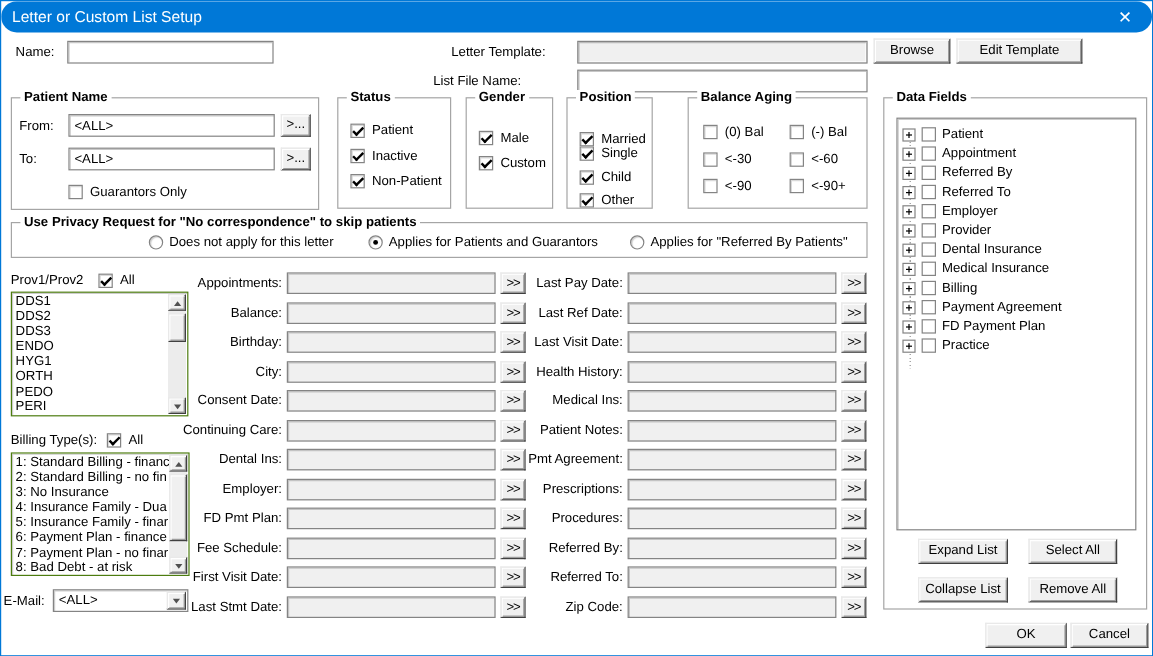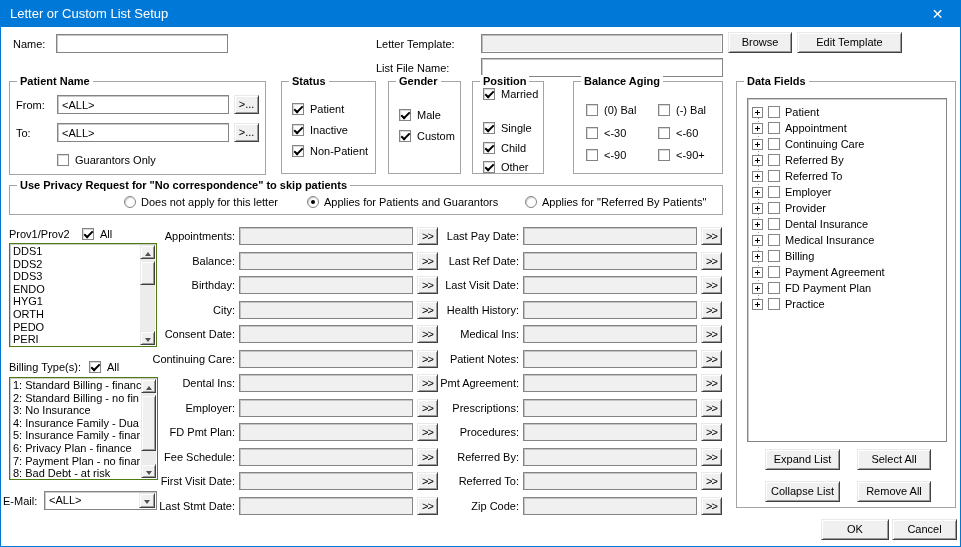--- a/index.html
+++ b/index.html
@@ -1,21 +1,21 @@
 <!DOCTYPE html>
 <html><head>
 <meta charset="utf-8">
 <style>
   * { box-sizing: border-box; }
   html,body { margin:0; padding:0; background:#c8c8c8; }
   body { font-family:"Liberation Sans", sans-serif; font-size:11px; color:#000; }
   .dlg { position:relative; width:961px; height:547px; background:#fff; border:1px solid #0078d7; overflow:hidden; }
 
   
-  .tbar { position:absolute; left:0; top:0; right:0; height:26px; background:#0078d7; color:#fff; }
+  .tbar { position:absolute; left:0; top:0; right:0; height:26px; background:#0078d7; color:#fff;border-radius:13px; }
   .ttl { position:absolute; left:9px; top:5px; font-size:13px; }
   .tclose { position:absolute; right:0; top:0; width:45px; height:26px; line-height:26px; text-align:center; font-size:14px; color:#fff; }
 
   
   .abs { position:absolute; }
   .lblr { position:absolute; text-align:left; }
   .sunk { border:1px solid #848484; box-shadow: inset 1px 1px 0 rgba(0,0,0,0.22), inset -1px -1px 0 rgba(255,255,255,0.8); }
   .gray { background:#f0f0f0; }
   input.fld { position:absolute; border:1px solid #848484; box-shadow: inset 1px 1px 0 rgba(0,0,0,0.22); padding:1px 4px; font:11px "Liberation Sans",sans-serif; outline:none; background:#fff; }
   .b3 { background:#f0f0f0; border:1px solid; border-color:#e9e9e9 #404040 #404040 #e9e9e9; box-shadow: inset 1px 1px 0 #ffffff, inset -1px -1px 0 #9c9c9c; }
@@ -75,21 +75,21 @@
     <span class="ttl">Letter or Custom List Setup</span>
     <span class="tclose">✕</span>
   </div>
 
   <span class="lblr" style="left:12px;top:37px;width:40px">Name:</span>
   <input class="fld" style="left: 55px; top: 33px; width: 172px; height: 19px;" value="">
   <span class="lblr" style="left:375px;top:37px;width:102px">Letter Template:</span>
   <div class="abs sunk gray" style="left:480px;top:33px;width:242px;height:19px"></div>
   <div class="btn b3" style="left:727px;top:31px;width:64px;height:21px;line-height:19px">Browse</div>
   <div class="btn b3" style="left:796px;top:31px;width:105px;height:21px;line-height:19px">Edit Template</div>
-  <span class="lblr" style="left:375px;top:61px;width:102px">List File Name:</span>
+  <span class="lblr" style="left:360px;top:61px;width:102px">List File Name:</span>
   <input class="fld" style="left: 480px; top: 57px; width: 242px; height: 19px;" value="">
 
   <div class="grp" style="left:8px;top:80px;width:257px;height:94px">
     <span class="leg">Patient Name</span>
     <span class="lblr" style="left:6px;top:17px;width:38px">From:</span>
     <input class="fld" style="left: 47px; top: 13px; width: 172px; height: 19px;" value="&lt;ALL&gt;">
     <div class="btn b3" style="left:224px;top:13px;width:25px;height:19px;line-height:17px">&gt;...</div>
     <span class="lblr" style="left:6px;top:45px;width:38px">To:</span>
     <input class="fld" style="left: 47px; top: 41px; width: 172px; height: 19px;" value="&lt;ALL&gt;">
     <div class="btn b3" style="left:224px;top:41px;width:25px;height:19px;line-height:17px">&gt;...</div>
@@ -122,21 +122,21 @@
         <span>Male</span>
     </div>
     <div class="cbrow" style="left:10px;top:47px">
       <span class="cb on"></span>
         <span>Custom</span>
     </div>
   </div>
 
   <div class="grp" style="left:471px;top:80px;width:72px;height:93px">
     <span class="leg">Position</span>
-    <div class="cbrow" style="left:10px;top:5px">
+    <div class="cbrow" style="left:10px;top:27px">
       <span class="cb on"></span>
         <span>Married</span>
     </div>
     <div class="cbrow" style="left:10px;top:39px">
       <span class="cb on"></span>
         <span>Single</span>
     </div>
     <div class="cbrow" style="left:10px;top:59px">
       <span class="cb on"></span>
         <span>Child</span>
@@ -216,21 +216,21 @@
   <div class="cbrow" style="left:88px;top:359px">
     <span class="cb on"></span>
       <span>All</span>
   </div>
   <div class="lb" style="left:8px;top:376px;width:149px;height:103px">
     <div class="litem">1: Standard Billing - financ</div>
     <div class="litem">2: Standard Billing - no fin</div>
     <div class="litem">3: No Insurance</div>
     <div class="litem">4: Insurance Family - Dua</div>
     <div class="litem">5: Insurance Family - finar</div>
-    <div class="litem">6: Privacy Plan - finance</div>
+    <div class="litem">6: Payment Plan - finance</div>
     <div class="litem">7: Payment Plan - no finar</div>
     <div class="litem">8: Bad Debt - at risk</div>
     <div class="sb">
       <div class="sbu b3"><span class="tri-up"></span></div>
       <div class="sbt b3" style="top:16px;height:56px"></div>
       <div class="sbd b3"><span class="tri-dn"></span></div>
     </div>
   </div>
 
   <span class="lblr" style="left:2px;top:494px;width:38px">E-Mail:</span>
@@ -371,25 +371,20 @@
           <span>Patient</span>
         </div>
       <div class="titem">
           <span class="plus"></span>
           <span class="cb"></span>
           <span>Appointment</span>
         </div>
       <div class="titem">
           <span class="plus"></span>
           <span class="cb"></span>
-          <span>Continuing Care</span>
-        </div>
-      <div class="titem">
-          <span class="plus"></span>
-          <span class="cb"></span>
           <span>Referred By</span>
         </div>
       <div class="titem">
           <span class="plus"></span>
           <span class="cb"></span>
           <span>Referred To</span>
         </div>
       <div class="titem">
           <span class="plus"></span>
           <span class="cb"></span>

